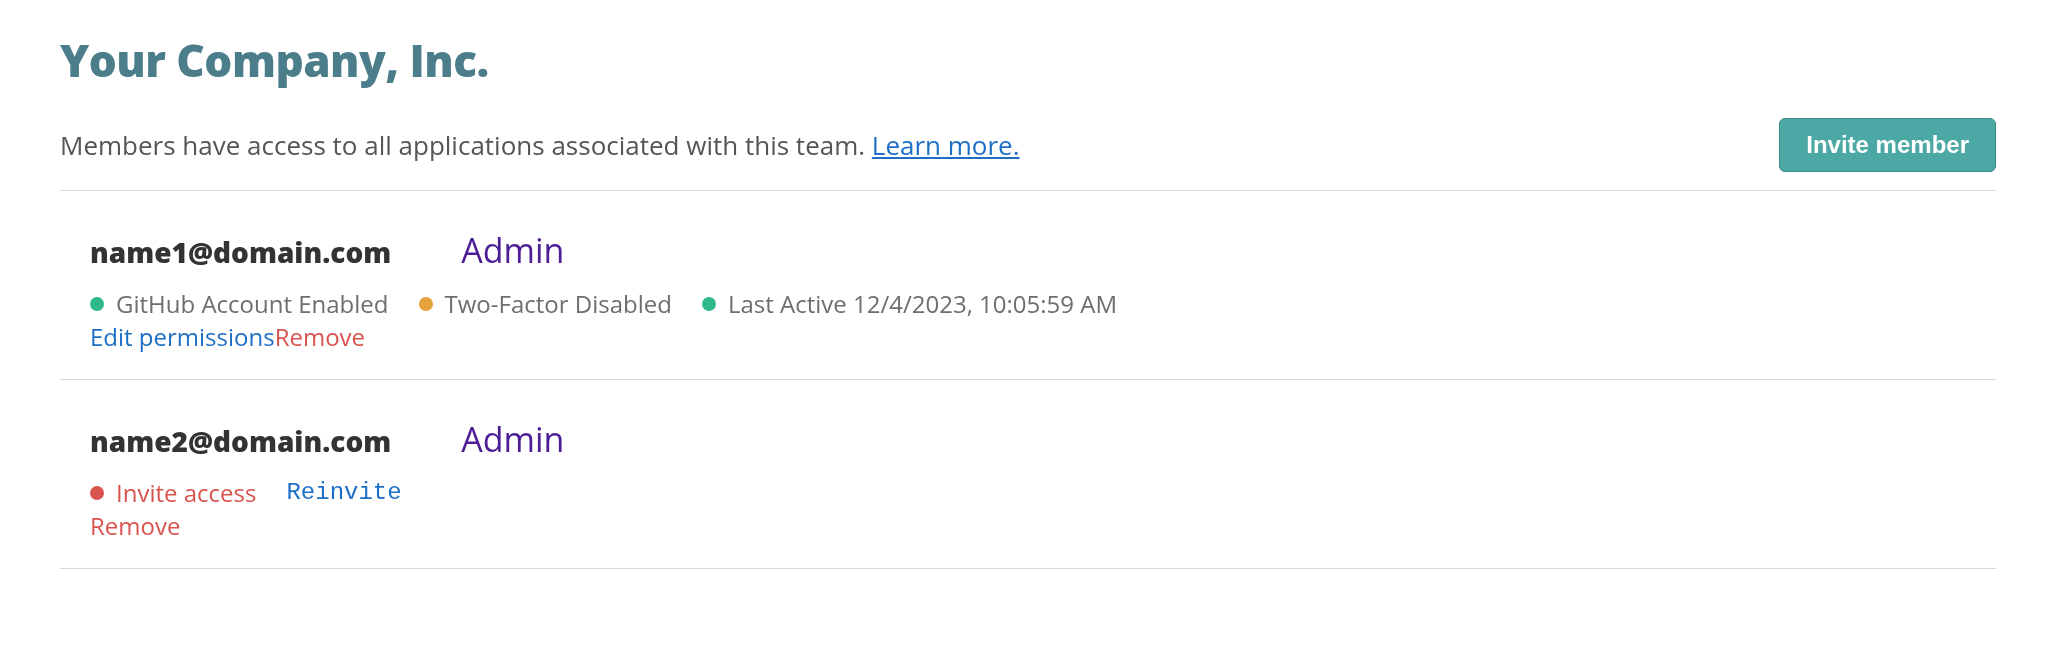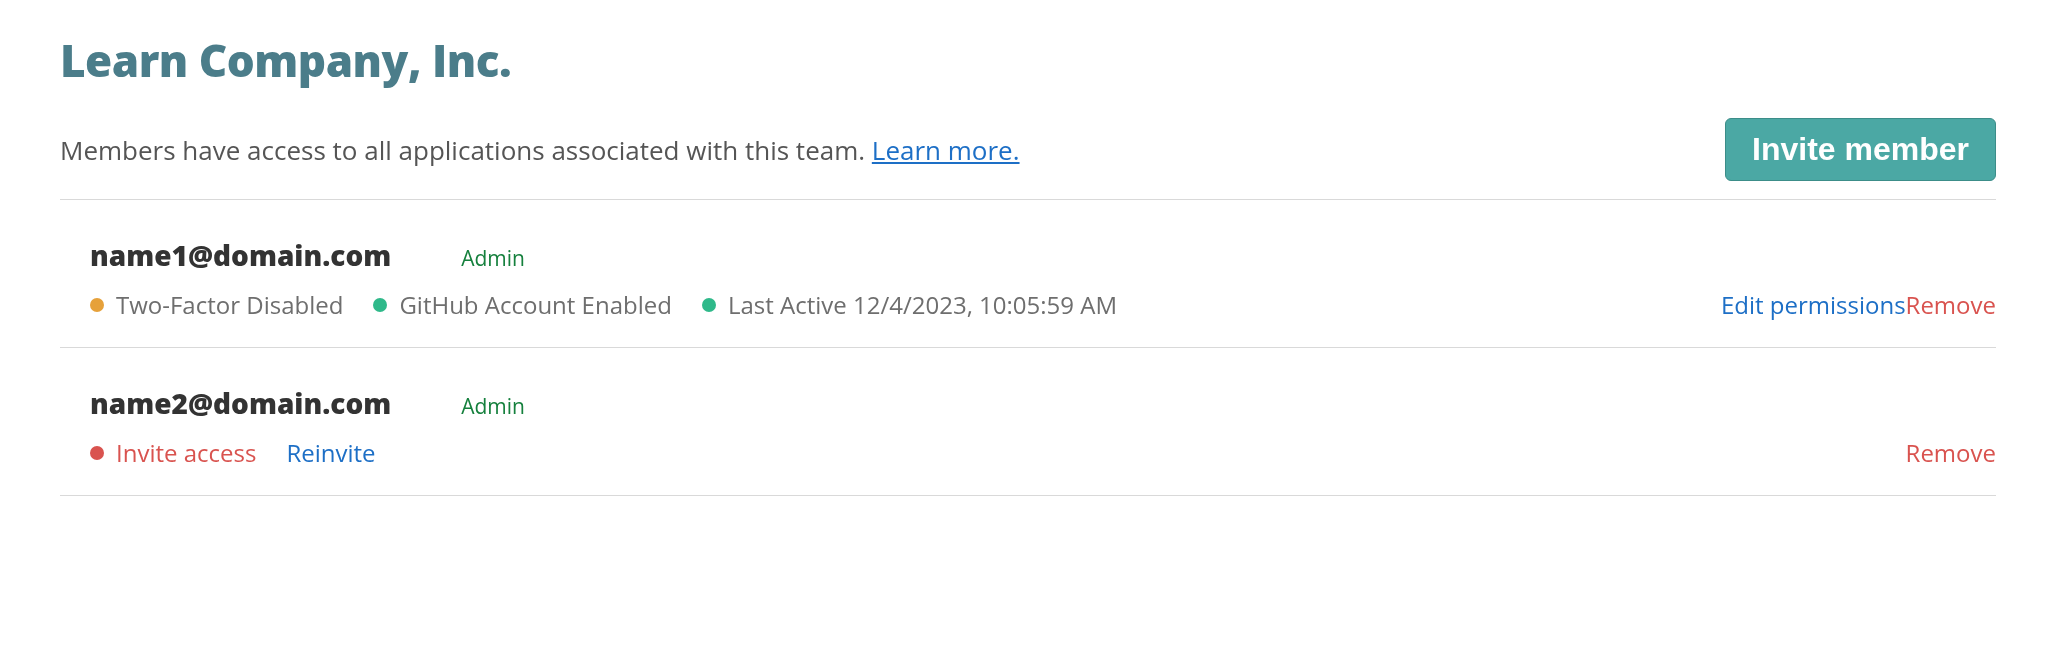--- a/index.html
+++ b/index.html
@@ -43,52 +43,53 @@
   .intro-text {
     font-size: 26px;
     color: #555;
   }
   .intro-text a {
     color: var(--link);
   }
   .invite-btn {
     background: var(--teal);
     color: #fff;
-    font-size: 32px;
+    font-size: 24px;
     font-weight: 700;
     border: 1px solid #3c8d89;
     border-radius: 6px;
     padding: 12px 26px;
     cursor: pointer;
   }
   .member-row {
     display: flex;
-    align-items: flex-end;
+    align-items: flex-start;
     justify-content: space-between;
     padding: 36px 0 26px 30px;
     border-bottom: 1px solid var(--border);
+    flex-direction: column;
   }
   .member-info {
     display: flex;
     flex-direction: column;
     gap: 14px;
   }
   .top-line {
     display: flex;
     align-items: baseline;
     gap: 70px;
   }
   .member-email {
     font-size: 28px;
     font-weight: 800;
     color: #333;
   }
   .member-role {
-    font-size: 21px;
-    color: #15803d;
+    font-size: 34px;
+    color: #4c1d95;
   }
   .status-line {
     display: flex;
     align-items: center;
     gap: 30px;
     font-size: 24px;
     color: var(--muted);
     flex-wrap: wrap;
   }
   .status-item {
@@ -112,49 +113,50 @@
     font-size: 24px;
   }
   .action-link {
     cursor: pointer;
   }
   .action-link.link   { color: var(--link); }
   .action-link.danger { color: var(--danger); }
   .reinvite-link {
     color: var(--link);
     cursor: pointer;
+    font-family: Liberation Mono, monospace;
   }
 </style>
 </head>
 <body>
 
 <div class="page">
-  <h1 class="page-title">Learn Company, Inc.</h1>
+  <h1 class="page-title">Your Company, Inc.</h1>
 
   <div class="intro-row">
     <div class="intro-text">
       <span>Members have access to all applications associated with this team. </span><a href="#">Learn more.</a>
     </div>
     <button class="invite-btn">Invite member</button>
   </div>
 
   <div class="member-row">
     <div class="member-info">
       <div class="top-line">
         <span class="member-email">name1@domain.com</span>
         <span class="member-role">Admin</span>
       </div>
       <div class="status-line">
         <span class="status-item">
+          <span class="dot green"></span>
+          <span>GitHub Account Enabled</span>
+        </span>
+        <span class="status-item">
           <span class="dot orange"></span>
           <span>Two-Factor Disabled</span>
-        </span>
-        <span class="status-item">
-          <span class="dot green"></span>
-          <span>GitHub Account Enabled</span>
         </span>
         <span class="status-item">
           <span class="dot green"></span>
           <span>Last Active 12/4/2023, 10:05:59 AM</span>
         </span>
       </div>
     </div>
     <div class="member-actions">
       <span class="action-link link">Edit permissions</span>
       <span class="action-link danger">Remove</span>

